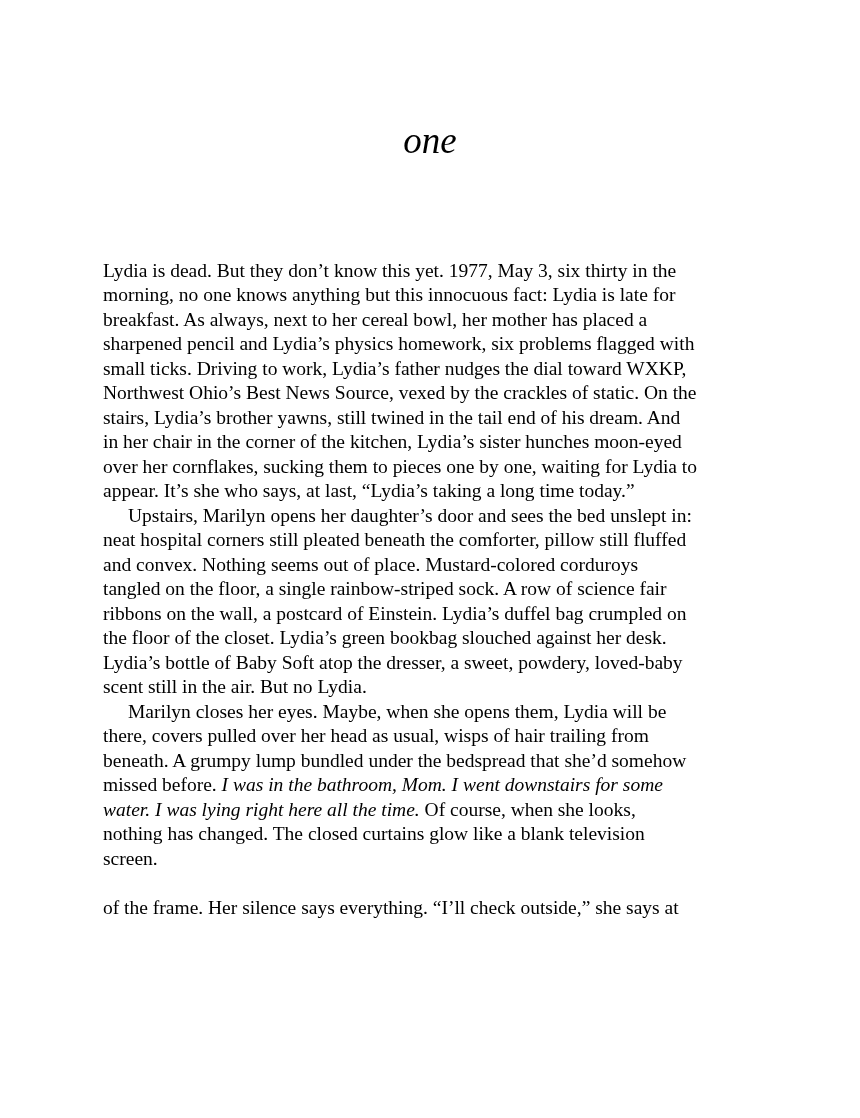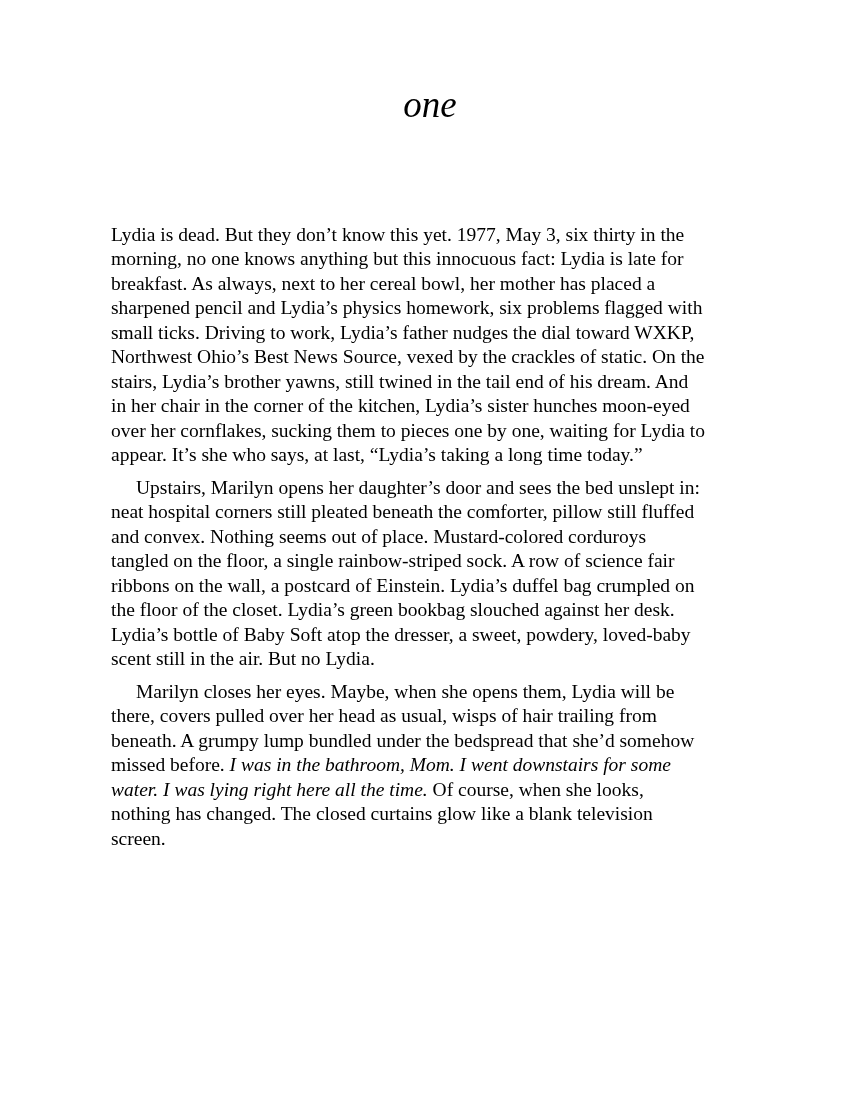--- a/index.html
+++ b/index.html
@@ -10,53 +10,53 @@
   .page {
     position: relative;
     width: 860px;
     height: 1118px;
     background: #ffffff;
     color: #000000;
     overflow: hidden;
   }
   .chapter-title {
     margin: 0;
-    padding-top: 84px;
+    padding-top: 120px;
     text-align: center;
     font-family: "Liberation Serif", "DejaVu Serif", serif;
     font-style: italic;
     font-weight: normal;
     font-size: 37px;
     line-height: 1.15;
     color: #000000;
   }
   .body-text {
     margin: 96px 0 0 103px;
     width: 656px;
     font-family: "Liberation Serif", "DejaVu Serif", serif;
     font-size: 19.5px;
     line-height: 24.5px;
     color: #000000;
   }
   .body-text p {
-    margin: 8px;
+    margin: 0;
     padding: 0;
     white-space: nowrap; 
   }
   .body-text p.indent {
     text-indent: 25px;
   }
   .body-text em {
     font-style: italic;
   }
 </style>
 </head>
 <body>
 
 <div class="page">
   <h1 class="chapter-title">one</h1>
   <div class="body-text">
       <p class=""><span>Lydia is dead. But they don’t know this yet. 1977, May 3, six thirty in the</span><br><span>morning, no one knows anything but this innocuous fact: Lydia is late for</span><br><span>breakfast. As always, next to her cereal bowl, her mother has placed a</span><br><span>sharpened pencil and Lydia’s physics homework, six problems flagged with</span><br><span>small ticks. Driving to work, Lydia’s father nudges the dial toward WXKP,</span><br><span>Northwest Ohio’s Best News Source, vexed by the crackles of static. On the</span><br><span>stairs, Lydia’s brother yawns, still twined in the tail end of his dream. And</span><br><span>in her chair in the corner of the kitchen, Lydia’s sister hunches moon-eyed</span><br><span>over her cornflakes, sucking them to pieces one by one, waiting for Lydia to</span><br><span>appear. It’s she who says, at last, “Lydia’s taking a long time today.”</span></p>
       <p class="indent"><span>Upstairs, Marilyn opens her daughter’s door and sees the bed unslept in:</span><br><span>neat hospital corners still pleated beneath the comforter, pillow still fluffed</span><br><span>and convex. Nothing seems out of place. Mustard-colored corduroys</span><br><span>tangled on the floor, a single rainbow-striped sock. A row of science fair</span><br><span>ribbons on the wall, a postcard of Einstein. Lydia’s duffel bag crumpled on</span><br><span>the floor of the closet. Lydia’s green bookbag slouched against her desk.</span><br><span>Lydia’s bottle of Baby Soft atop the dresser, a sweet, powdery, loved-baby</span><br><span>scent still in the air. But no Lydia.</span></p>
       <p class="indent"><span>Marilyn closes her eyes. Maybe, when she opens them, Lydia will be</span><br><span>there, covers pulled over her head as usual, wisps of hair trailing from</span><br><span>beneath. A grumpy lump bundled under the bedspread that she’d somehow</span><br><span>missed before. </span><em>I was in the bathroom, Mom. I went downstairs for some</em><br><em>water. I was lying right here all the time.</em><span> Of course, when she looks,</span><br><span>nothing has changed. The closed curtains glow like a blank television</span><br><span>screen.</span></p>
-      <p class="indent"><br></p>
+      <p class="indent"><br><span>of the frame. Her silence says everything. “I’ll check outside,” she says at</span></p>
     </div>
 </div>
 
 </body></html>

